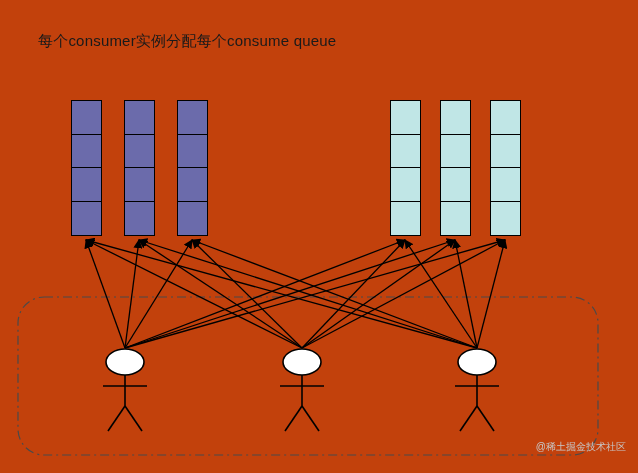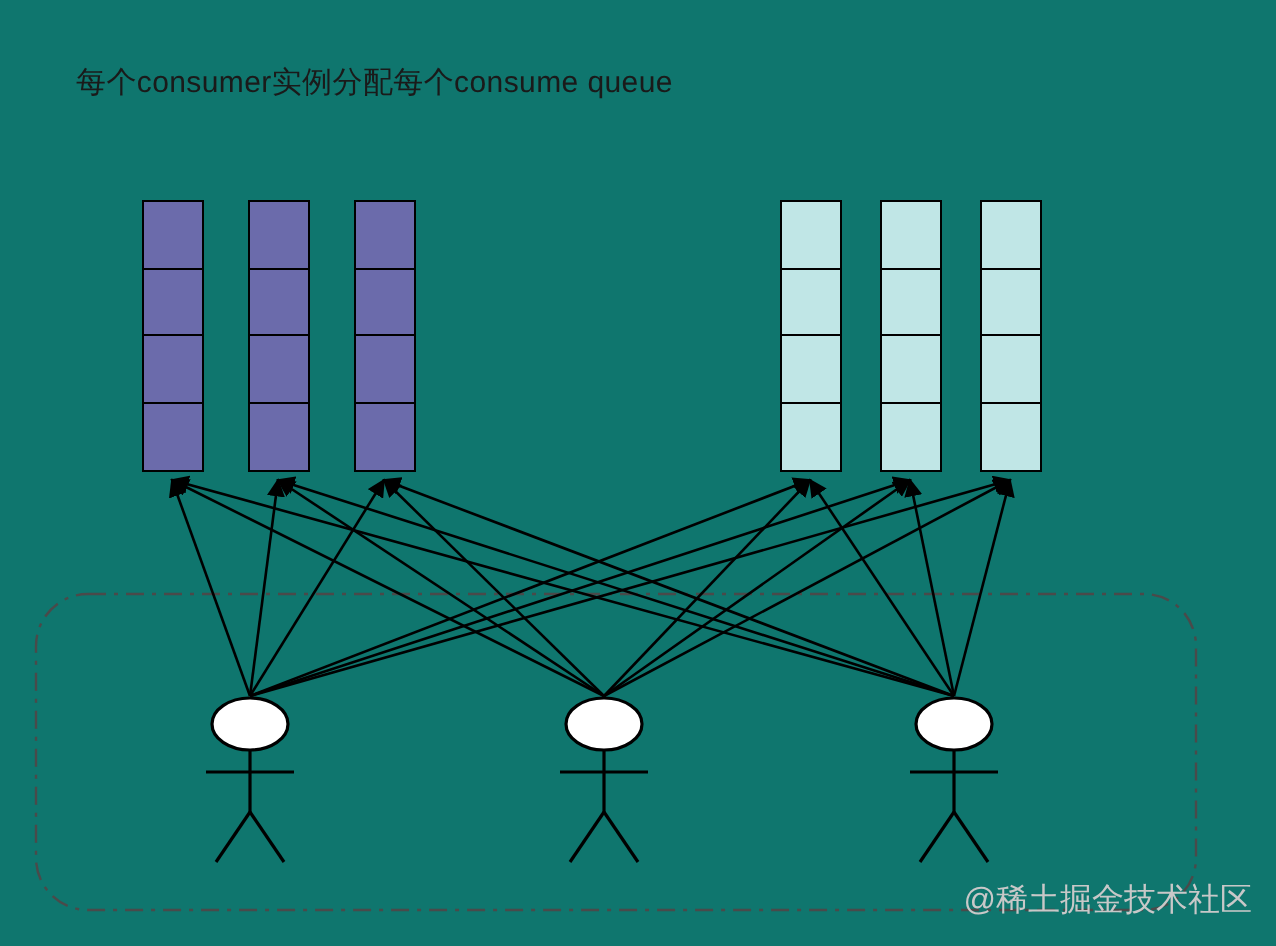--- a/index.html
+++ b/index.html
@@ -4,21 +4,21 @@
 <style>
   html, body {
     margin: 0;
     padding: 0;
     background: #ffffff;
   }
   #canvas {
     position: relative;
     width: 638px;
     height: 473px;
-    background: #0f766e;
+    background: #c2410c;
     overflow: hidden;
     font-family: "Liberation Sans", sans-serif;
   }
   #diagram-title {
     position: absolute;
     left: 38px;
     top: 32px;
     font-size: 15px;
     color: #1a1a1a;
     white-space: nowrap;
@@ -42,21 +42,21 @@
     border: 1.6px solid #000000;
     margin-bottom: -1.6px;
     width: 100%;
     flex: 1 1 0;
   }
   .queue-cell:last-child { margin-bottom: 0; }
   #watermark {
     position: absolute;
     right: 12px;
     top: 440px;
-    font-size: 16px;
+    font-size: 10px;
     color: #c8c8c8;
     white-space: nowrap;
   }
 </style>
 </head>
 <body>
 
 <div id="canvas">
 
   <div id="diagram-title">每个consumer实例分配每个consume queue</div>

